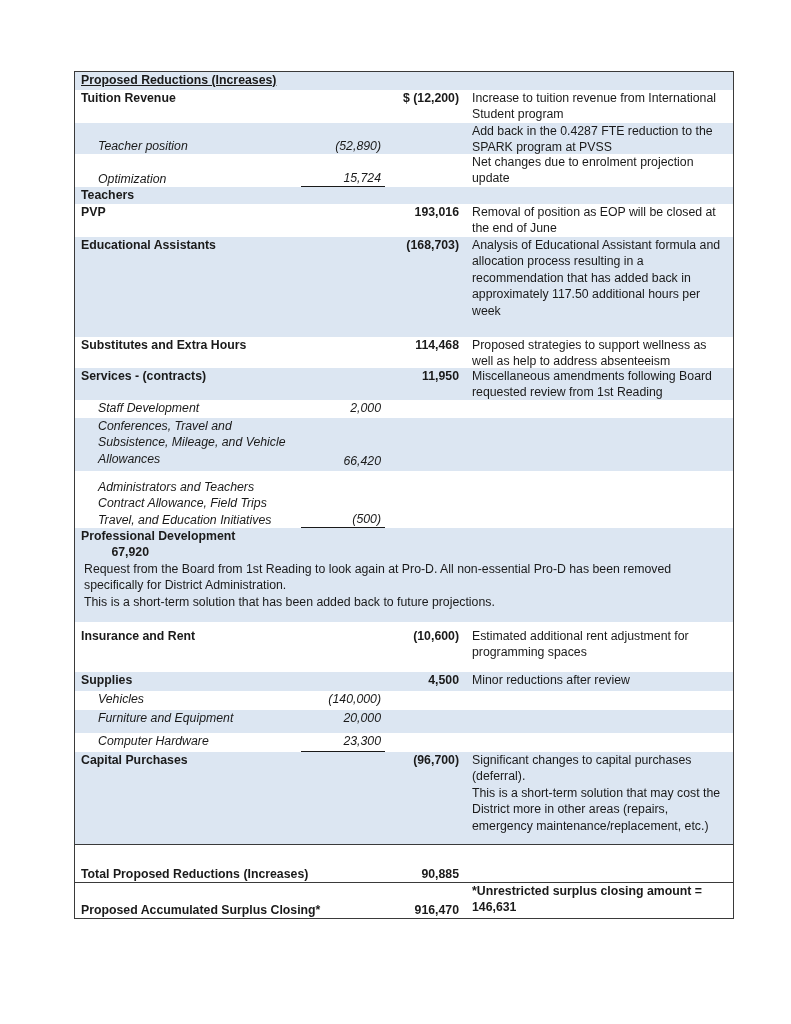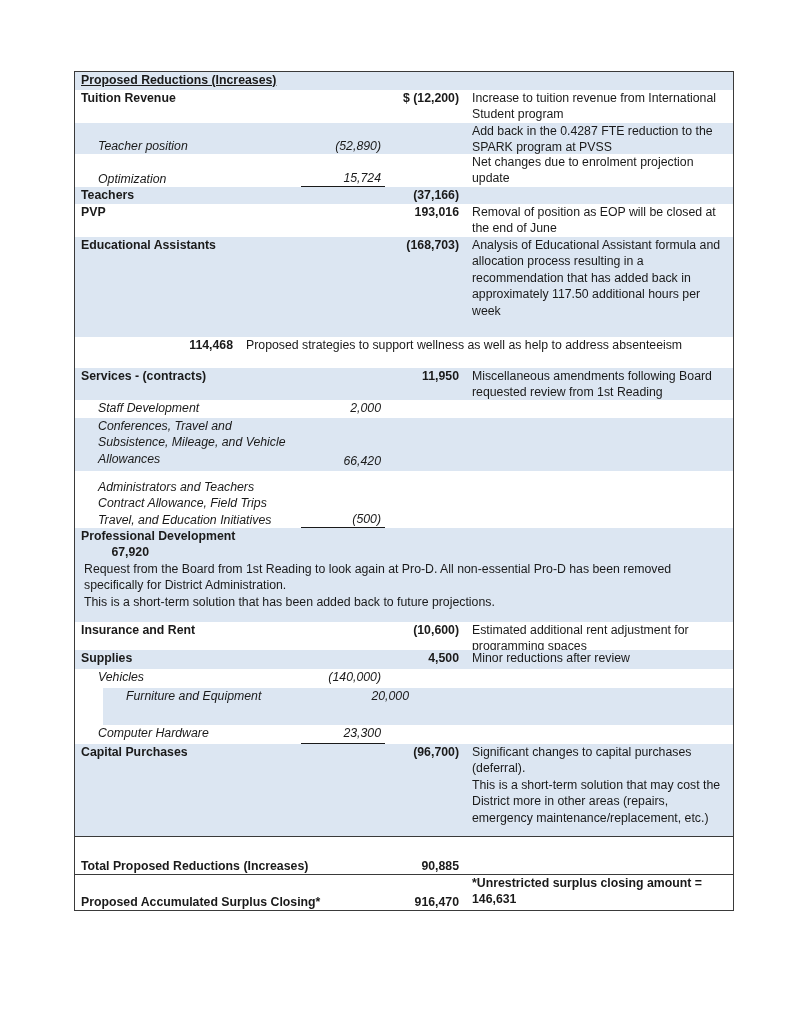--- a/index.html
+++ b/index.html
@@ -46,21 +46,21 @@
     <div class="c4">Add back in the 0.4287 FTE reduction to the SPARK program at PVSS</div>
   </div>
 
   <div class="row white" style="height:33px;">
     <div class="c1 ital sub bottom">Optimization</div>
     <div class="c2 ital bottom underline-cell">15,724</div>
     <div class="c3 bold"></div>
     <div class="c4">Net changes due to enrolment projection update</div>
   </div>
 
-  <div class="row blue" style="height:17px;">
+  <div class="row blue" style="height:17px;flex-direction:column;">
     <div class="c1 bold">Teachers</div>
     <div class="c2"></div>
     <div class="c3 bold">(37,166)</div>
     <div class="c4"></div>
   </div>
 
   <div class="row white" style="height:33px;">
     <div class="c1 bold">PVP</div>
     <div class="c2"></div>
     <div class="c3 bold">193,016</div>
@@ -68,20 +68,21 @@
   </div>
 
   <div class="row blue" style="height:100px;">
     <div class="c1 bold">Educational Assistants</div>
     <div class="c2"></div>
     <div class="c3 bold">(168,703)</div>
     <div class="c4">Analysis of Educational Assistant formula and allocation process resulting in a recommendation that has added back in approximately 117.50 additional hours per week</div>
   </div>
 
   <div class="row white" style="height:31px;">
+    <div class="c1 bold">Substitutes and Extra Hours</div>
     <div class="c2"></div>
     <div class="c3 bold">114,468</div>
     <div class="c4">Proposed strategies to support wellness as well as help to address absenteeism</div>
   </div>
 
   <div class="row blue" style="height:32px;">
     <div class="c1 bold">Services - (contracts)</div>
     <div class="c2"></div>
     <div class="c3 bold">11,950</div>
     <div class="c4">Miscellaneous amendments following Board requested review from 1st Reading</div>
@@ -111,42 +112,42 @@
   <div class="row blue" style="height:94px;flex-direction:column;">
     <div class="c1 bold">Professional Development</div>
     <div class="c2"></div>
     <div class="c3 bold">67,920</div>
     <div class="c4">
       <div>Request from the Board from 1st Reading to look again at Pro-D. All non-essential Pro-D has been removed specifically for District Administration.</div>
       <div>This is a short-term solution that has been added back to future projections.</div>
     </div>
   </div>
 
-  <div class="row white" style="height:28px;">
+  <div class="row white" style="height:44px;margin-top:6px;">
     <div class="c1 bold">Insurance and Rent</div>
     <div class="c2"></div>
     <div class="c3 bold">(10,600)</div>
     <div class="c4">Estimated additional rent adjustment for programming spaces</div>
   </div>
 
   <div class="row blue" style="height:19px;">
     <div class="c1 bold">Supplies</div>
     <div class="c2"></div>
     <div class="c3 bold">4,500</div>
     <div class="c4">Minor reductions after review</div>
   </div>
 
   <div class="row white" style="height:19px;">
     <div class="c1 ital sub">Vehicles</div>
     <div class="c2 ital">(140,000)</div>
     <div class="c3 bold"></div>
     <div class="c4"></div>
   </div>
 
-  <div class="row blue" style="height:37px;margin-left:28px;">
+  <div class="row blue" style="height:23px;">
     <div class="c1 ital sub">Furniture and Equipment</div>
     <div class="c2 ital">20,000</div>
     <div class="c3 bold"></div>
     <div class="c4"></div>
   </div>
 
   <div class="row white" style="height:19px;">
     <div class="c1 ital sub">Computer Hardware</div>
     <div class="c2 ital underline-cell">23,300</div>
     <div class="c3 bold"></div>

